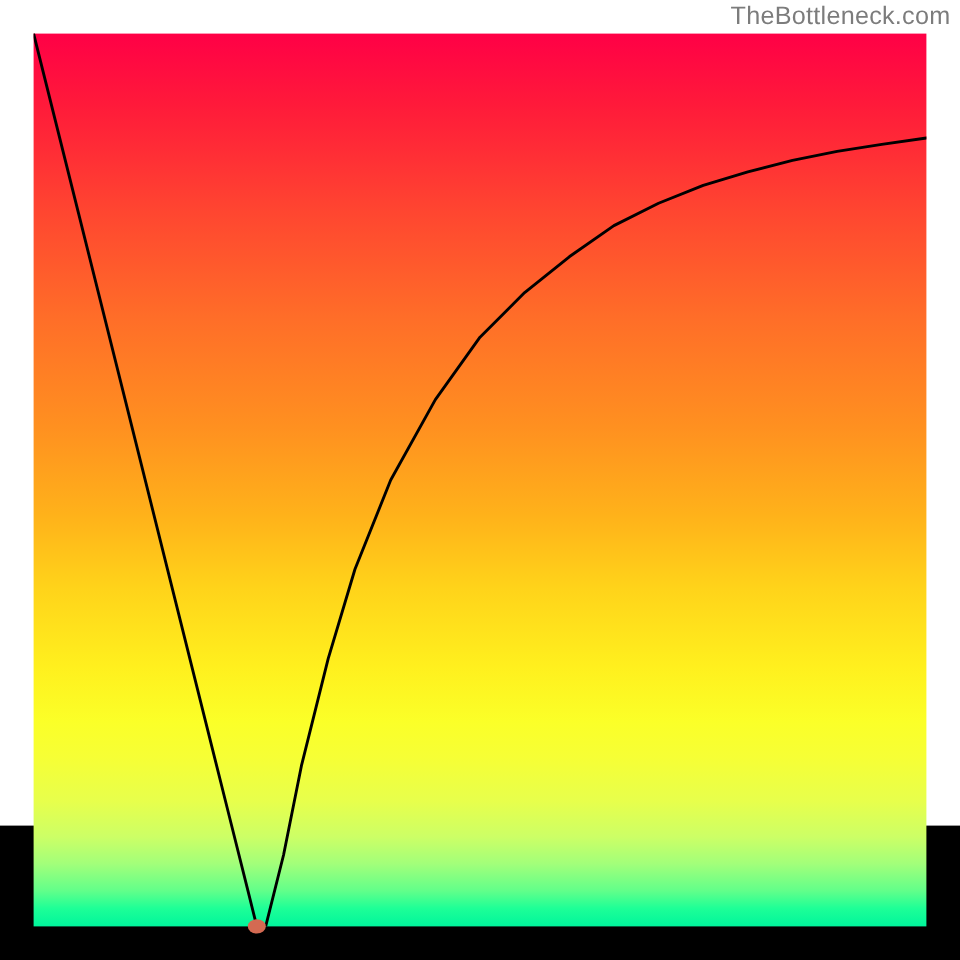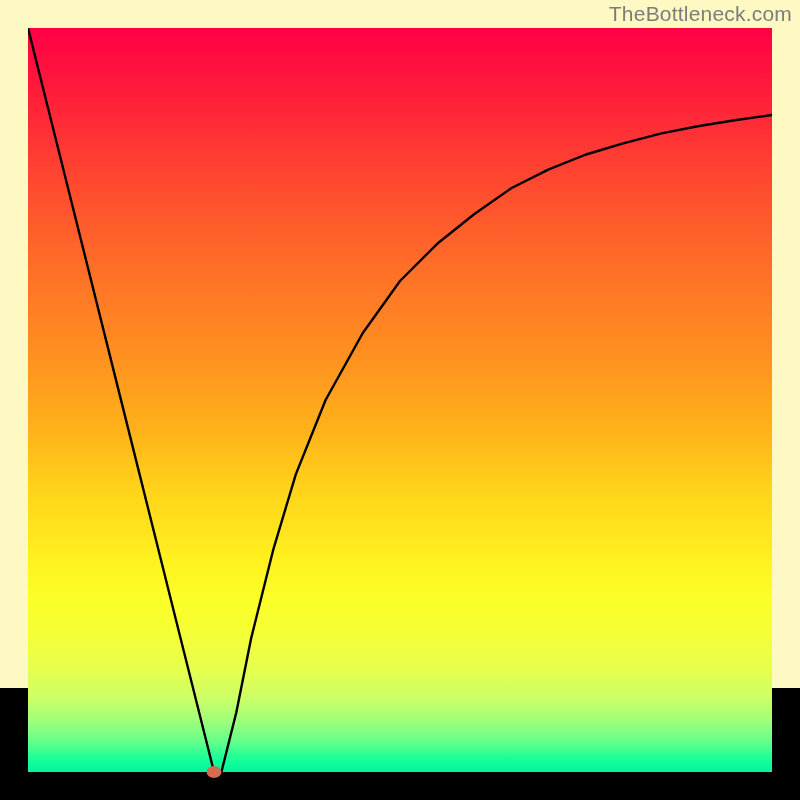--- a/index.html
+++ b/index.html
@@ -8,21 +8,21 @@
     width: 800px;
     height: 800px;
     background: #000;
     font-family: Arial, Helvetica, sans-serif;
     overflow: hidden;
   }
   .container {
     position: relative;
     width: 800px;
     height: 688px;
-    background: #fef9c3;
+    background: #ffffff;
   }
   .watermark {
     position: absolute;
     top: 2px;
     right: 8px;
     color: #7c7c7c;
     font-size: 21px;
     font-weight: 400;
     letter-spacing: 0.2px;
     z-index: 30;

